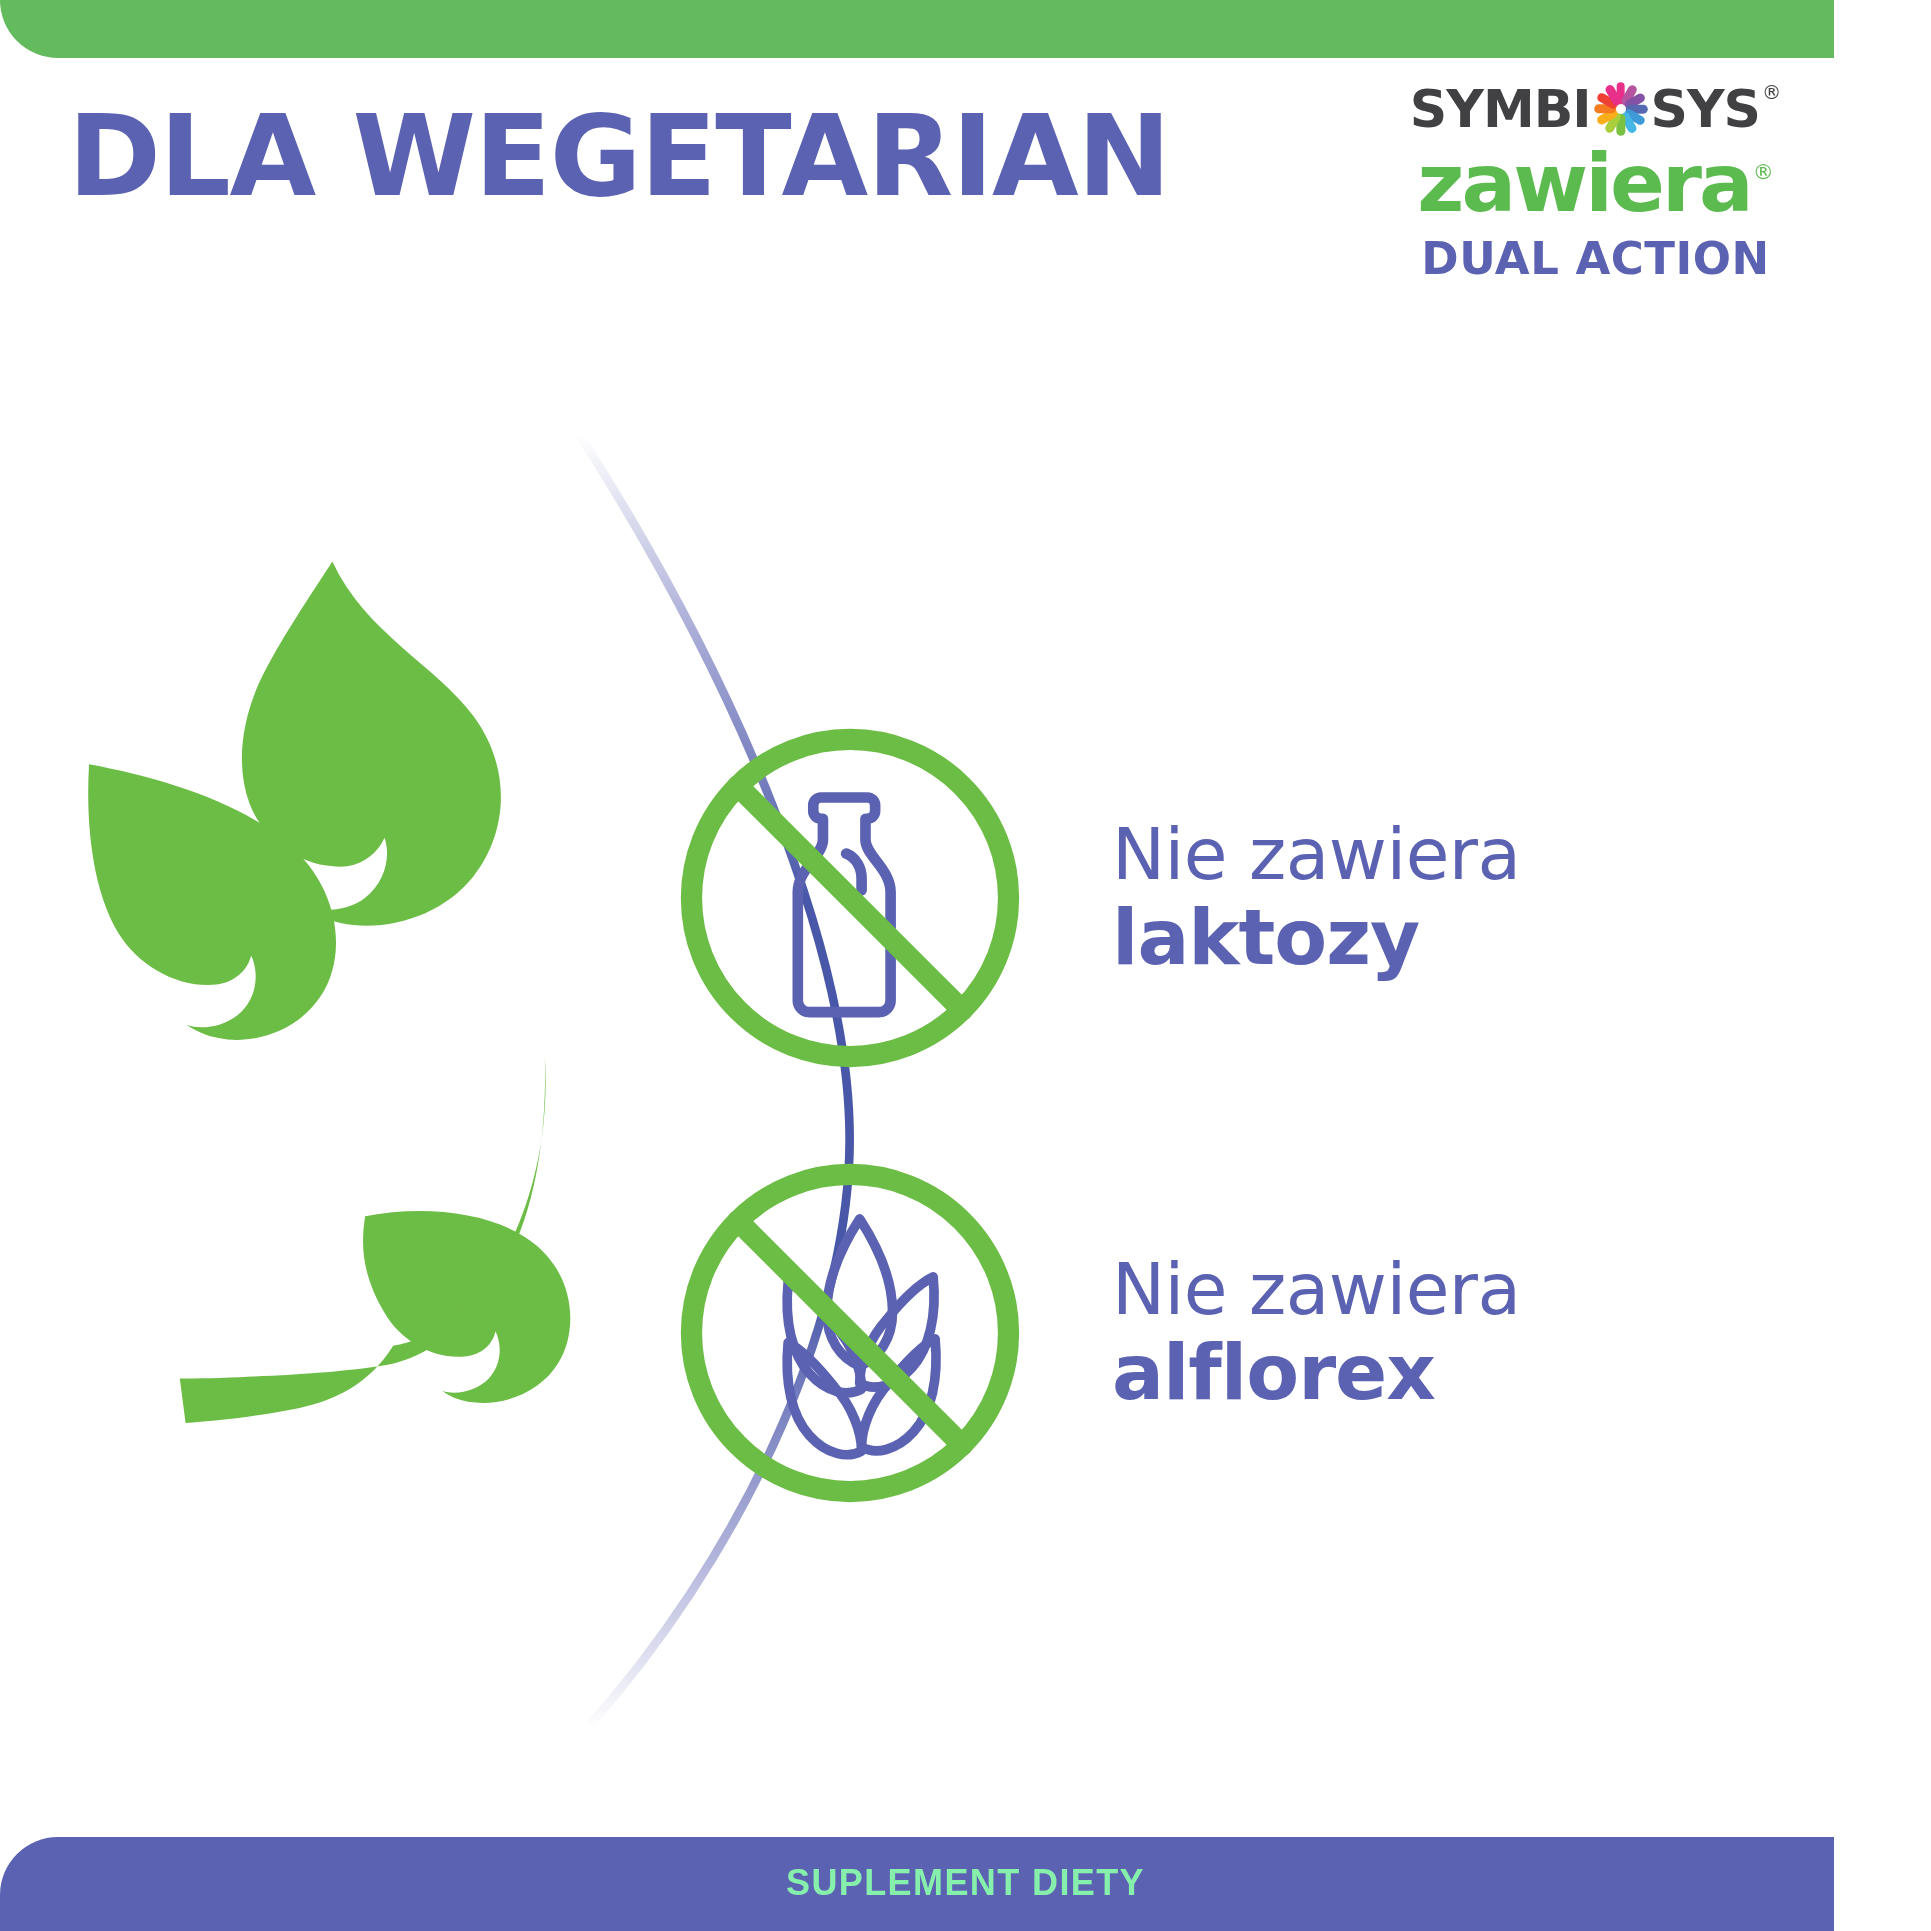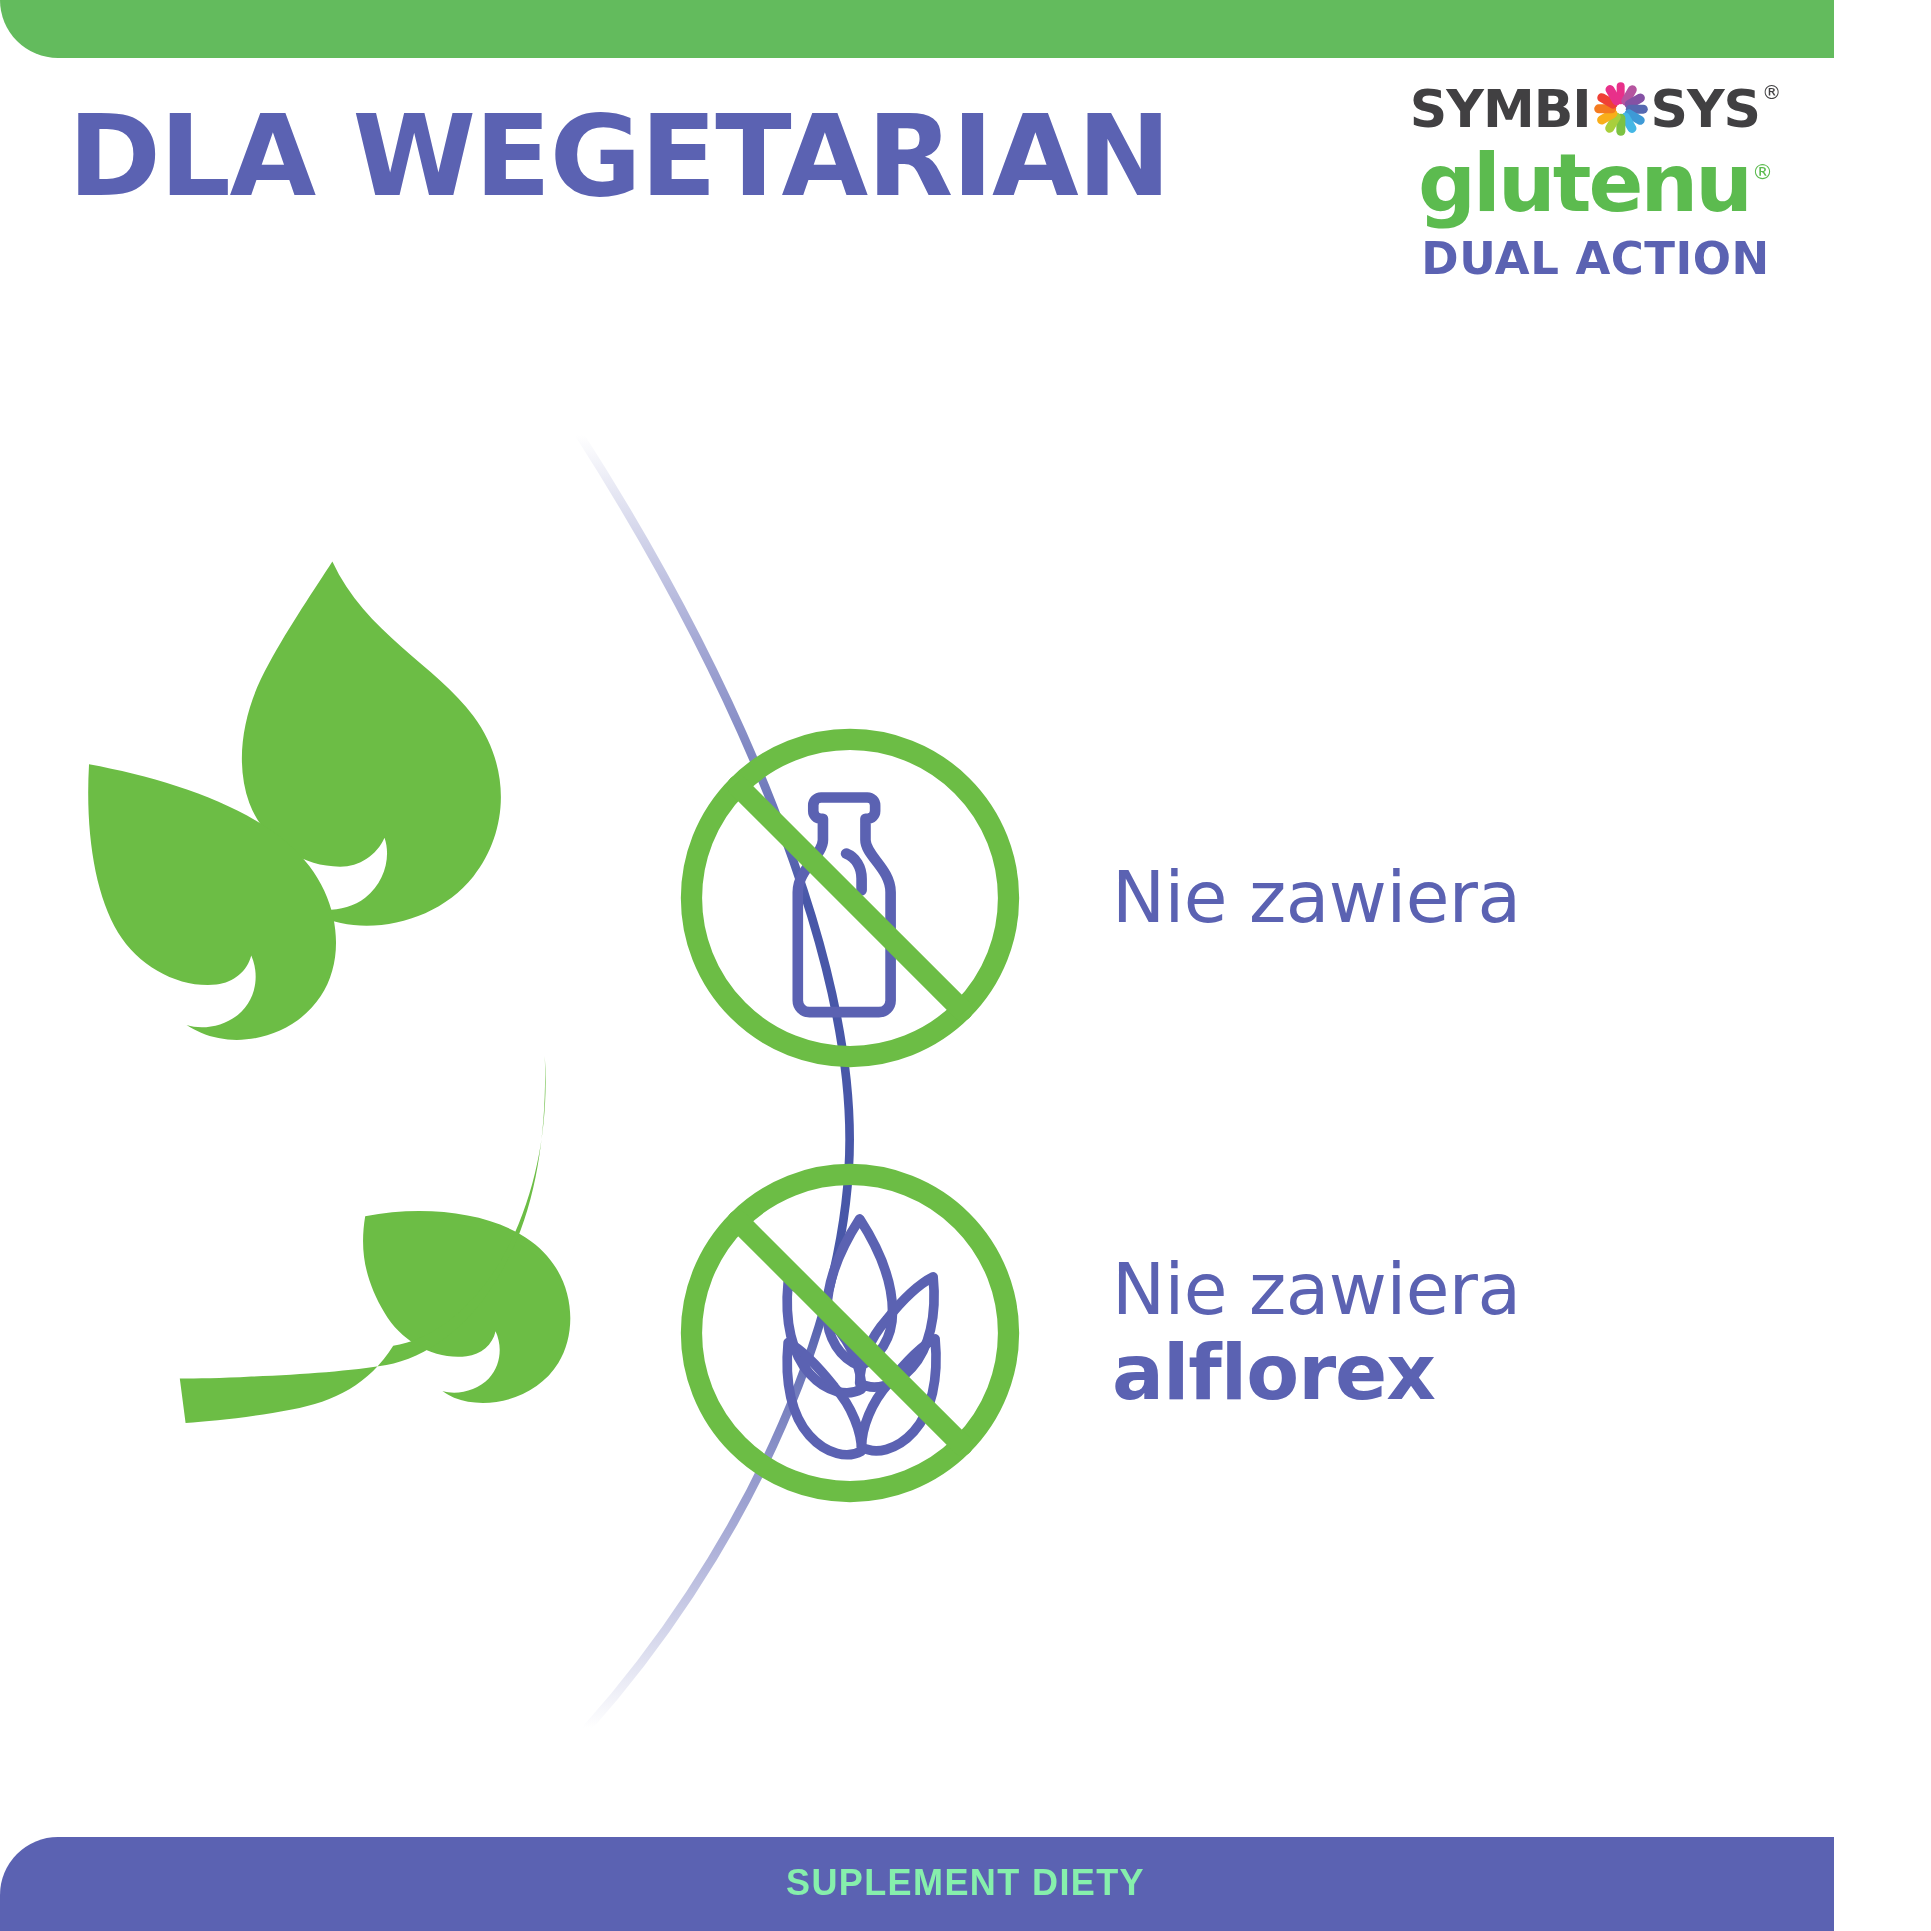--- a/index.html
+++ b/index.html
@@ -219,21 +219,21 @@
           <span class="petal" style="background: rgb(169, 207, 60); transform: translate(-50%, -100%) rotate(210deg) translateY(-4.8px);"></span>
           <span class="petal" style="background: rgb(249, 174, 26); transform: translate(-50%, -100%) rotate(240deg) translateY(-4.8px);"></span>
           <span class="petal" style="background: rgb(244, 123, 32); transform: translate(-50%, -100%) rotate(270deg) translateY(-4.8px);"></span>
           <span class="petal" style="background: rgb(239, 64, 54); transform: translate(-50%, -100%) rotate(300deg) translateY(-4.8px);"></span>
           <span class="petal" style="background: rgb(232, 48, 138); transform: translate(-50%, -100%) rotate(330deg) translateY(-4.8px);"></span>
         </span>
       <span class="symbiosys-text">SYS</span>
       <span class="reg-mark">®</span>
     </div>
     <div class="alflorex-row">
-      <span class="alflorex-text">glutenu</span>
+      <span class="alflorex-text">zawiera</span>
       <span class="alflorex-reg">®</span>
     </div>
     <div class="dual-action-text">DUAL ACTION</div>
   </div>
 
   <svg class="curve-layer" viewBox="0 0 2000 2000">
     <defs>
       <linearGradient id="curveGrad" x1="0" y1="0" x2="0" y2="1" gradientUnits="objectBoundingBox">
         <stop offset="0%" stop-color="#5b62b2" stop-opacity="0"></stop>
         <stop offset="16%" stop-color="#5b62b2" stop-opacity="0.55"></stop>
@@ -309,20 +309,21 @@
                  v-112 c0 -24 26 -38 26 -54
                  v-22 h-2 a8 8 0 0 1 -8 -8 v-6 a8 8 0 0 1 8 -8 z"></path>
         <path d="M176 134 c10 4 16 14 16 26 v12"></path>
       </g>
 
       <circle cx="180" cy="180" r="164" fill="none" stroke="#6cbd45" stroke-width="22"></circle>
       <line x1="64" y1="64" x2="296" y2="296" stroke="#6cbd45" stroke-width="22" stroke-linecap="round"></line>
     </svg>
     <div class="feature-text">
       <div class="feature-line1">Nie zawiera</div>
+      <div class="feature-line2">laktozy</div>
     </div>
   </div>
 
   <div class="feature feature-gluten">
     <svg class="badge" viewBox="0 0 360 360">
       <g fill="none" stroke="#5b62b2" stroke-width="10" stroke-linecap="round" stroke-linejoin="round">
 
         <path d="M190 62
                  C 212 96, 224 130, 224 158
                  C 224 186, 210 206, 190 214

